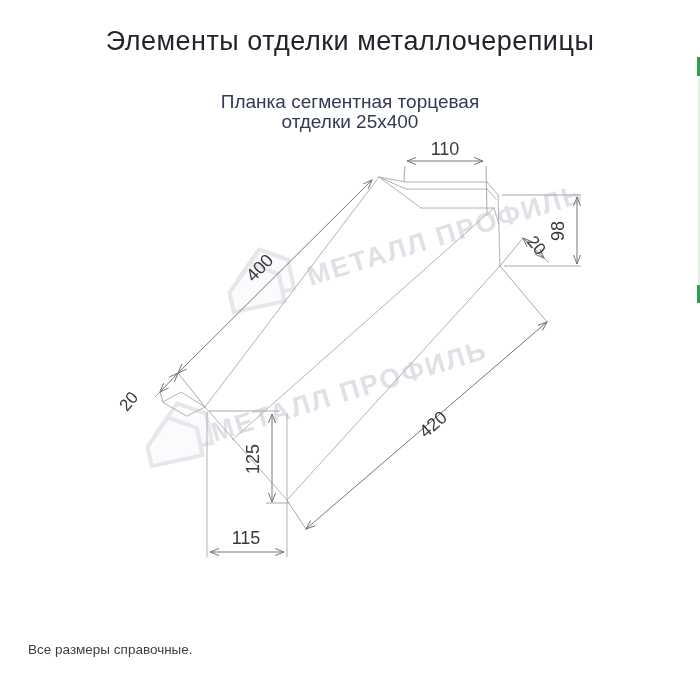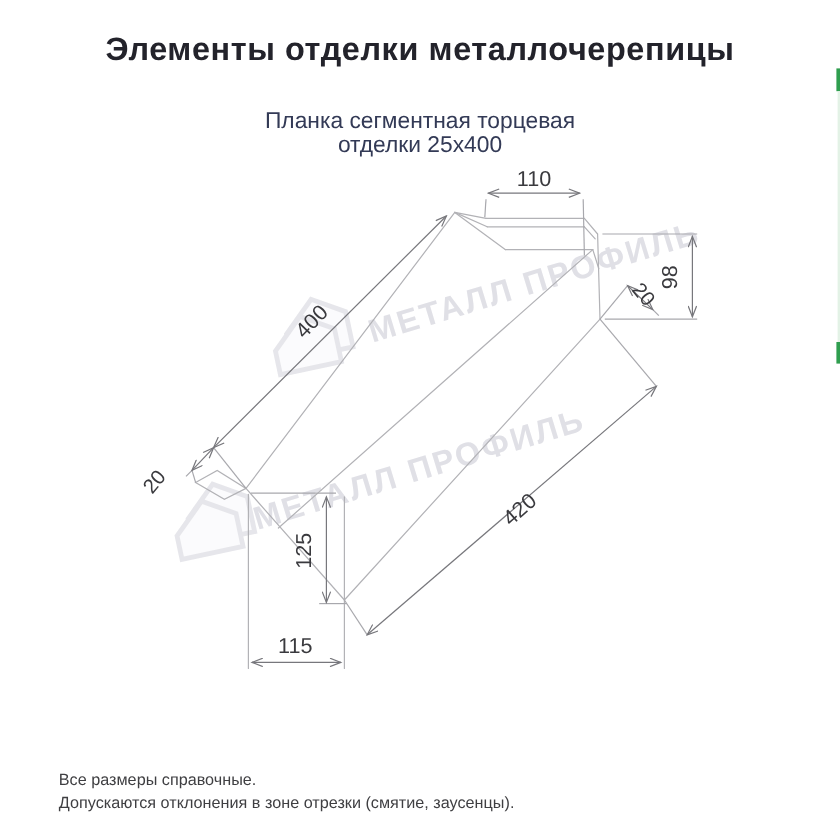--- a/index.html
+++ b/index.html
@@ -3,31 +3,31 @@
 <meta charset="utf-8">
 <style>
   html,body{margin:0;padding:0;}
   body{
     width:700px;height:700px;position:relative;overflow:hidden;
     background:#ffffff;
     font-family:"Liberation Sans", sans-serif;
   }
   .page-title{
     position:absolute;top:26px;left:0;width:700px;
-    text-align:center;font-size:27px;font-weight:700;color:#23232b;
+    text-align:center;font-size:27px;font-weight:400;color:#23232b;
     letter-spacing:0.5px;
   }
   .product-subtitle{
     position:absolute;top:92px;left:0;width:700px;
     text-align:center;font-size:19px;line-height:20px;font-weight:400;
     color:#333a56;
   }
   .footnotes{
     position:absolute;left:28px;top:640px;
-    font-size:13.5px;line-height:19px;color:#3f3f42;margin-left:21px;
+    font-size:13.5px;line-height:19px;color:#3f3f42;
   }
   svg.drawing{position:absolute;left:0;top:0;}
   
   .wm-text{
     position:absolute;font-size:27px;font-weight:bold;letter-spacing:2px;
     color:#e0e0e6;white-space:nowrap;transform-origin:left center;
     user-select:none;
   }
   .wm-1{left:308px;top:262px;transform:rotate(-17deg);}
   .wm-2{left:212px;top:418px;transform:rotate(-17deg);}
@@ -126,14 +126,13 @@
     <text x="246" y="544">115</text>
   </g>
 </svg>
 
 <div class="edge-strip seg-top" style="background:#2f9e4f"></div>
 <div class="edge-strip seg-mid"></div>
 <div class="edge-strip seg-bot" style="background:#2f9e4f"></div>
 
 <div class="footnotes">
   <div>Все размеры справочные.</div>
-  <div>Допускаются отклонения в зоне отрезки (смятие, заусенцы).</div>
 </div>
 
 </body></html>

